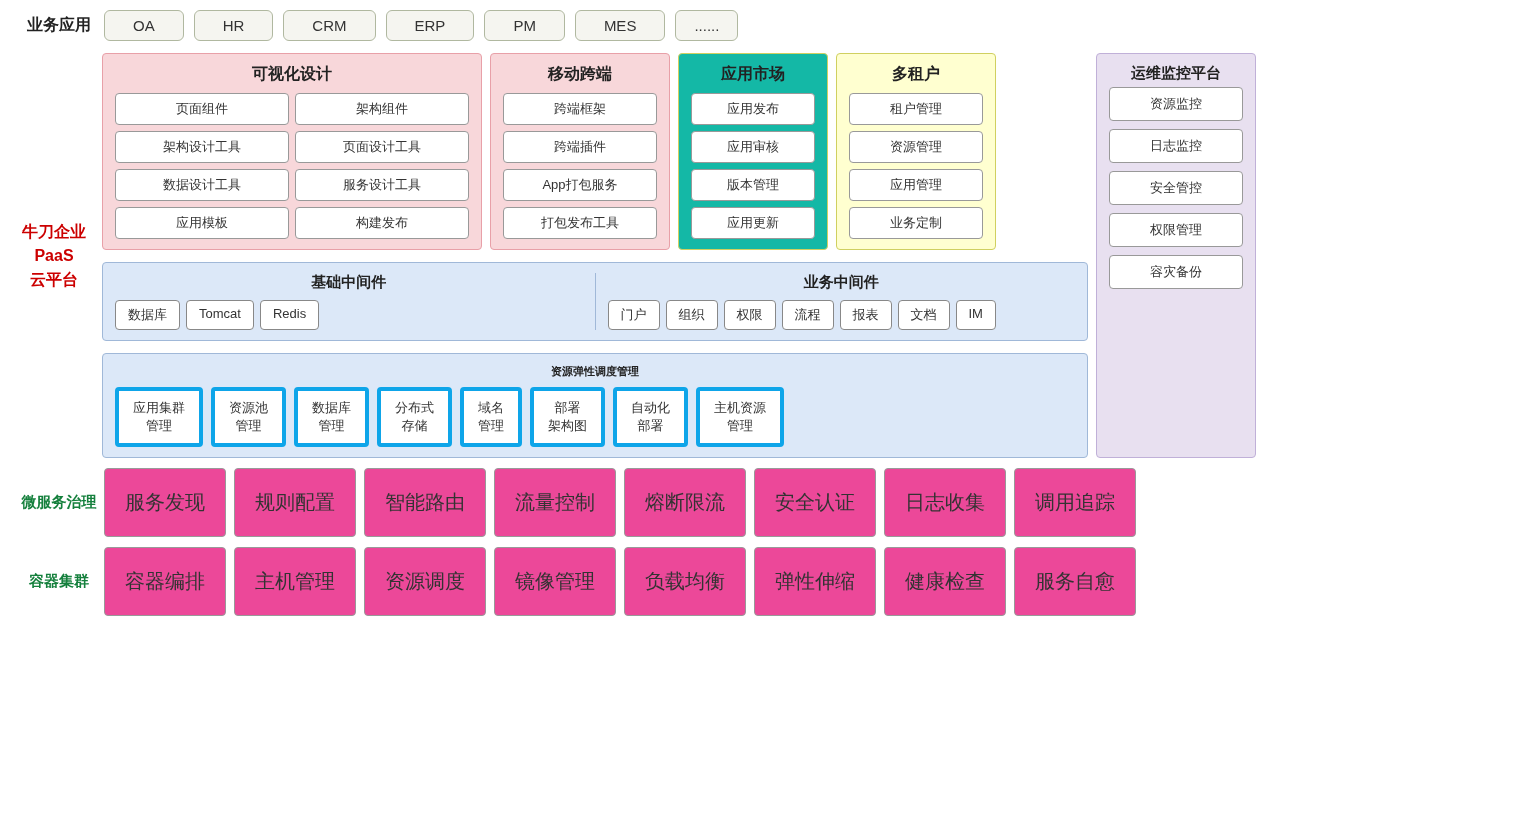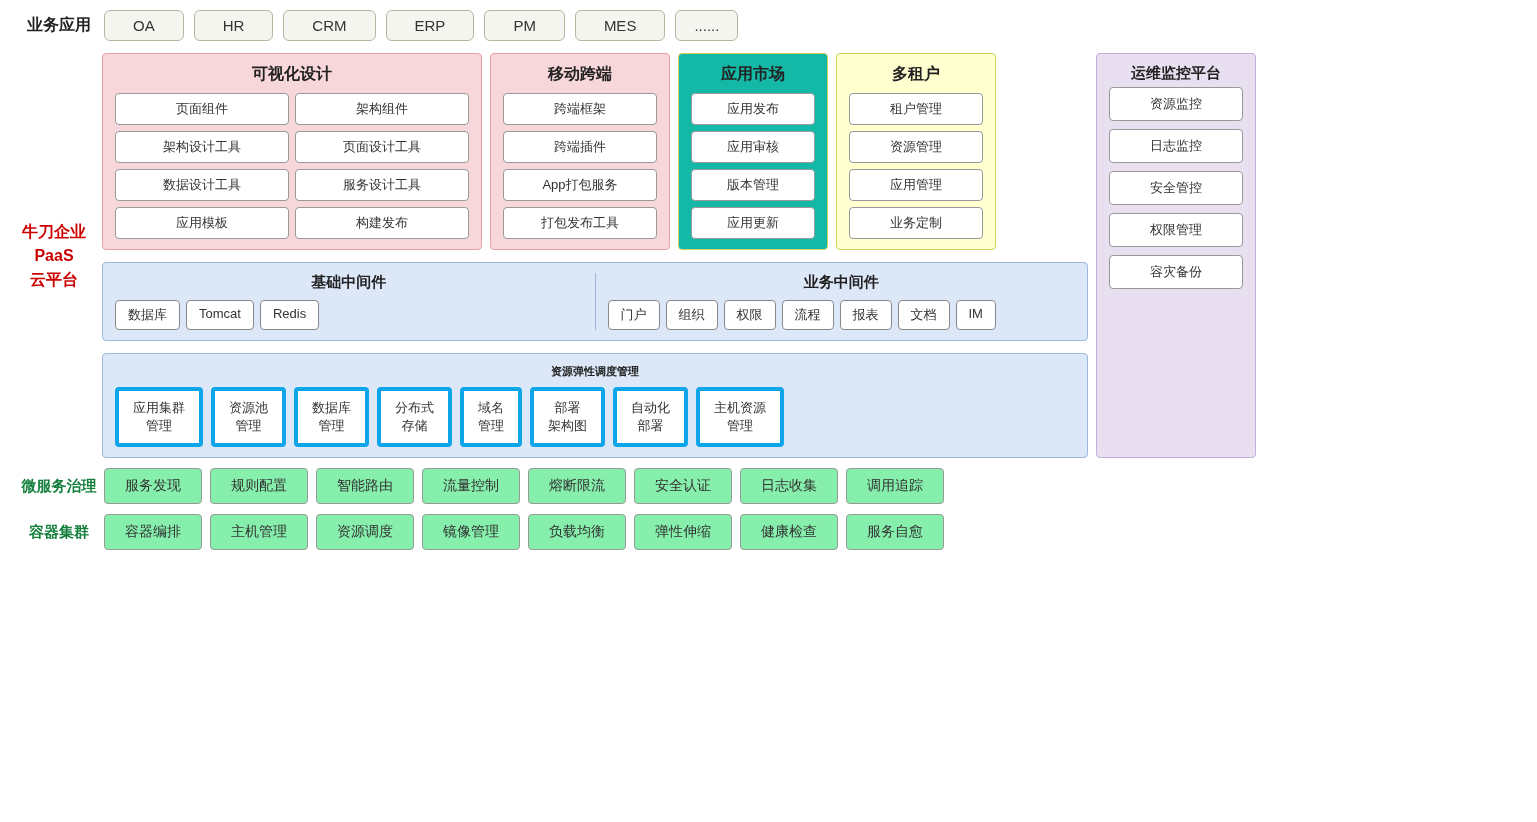--- a/index.html
+++ b/index.html
@@ -282,24 +282,24 @@
       text-align: center;
       flex-shrink: 0;
     }
     .bottom-tags {
       display: flex;
       gap: 8px;
       flex: 1;
     }
     .bottom-tag {
       border: 1px solid #999;
-      background: #86efac;
-      border-radius: 4px;
-      padding: 8px 20px;
-      font-size: 14px;
+      background: #ec4899;
+      border-radius: 4px;
+      padding: 20px 20px;
+      font-size: 20px;
       text-align: center;
       color: #333;
     }
   </style>
 </head>
 <body>
 
 <div class="main-container">
 
   <div class="biz-row">

